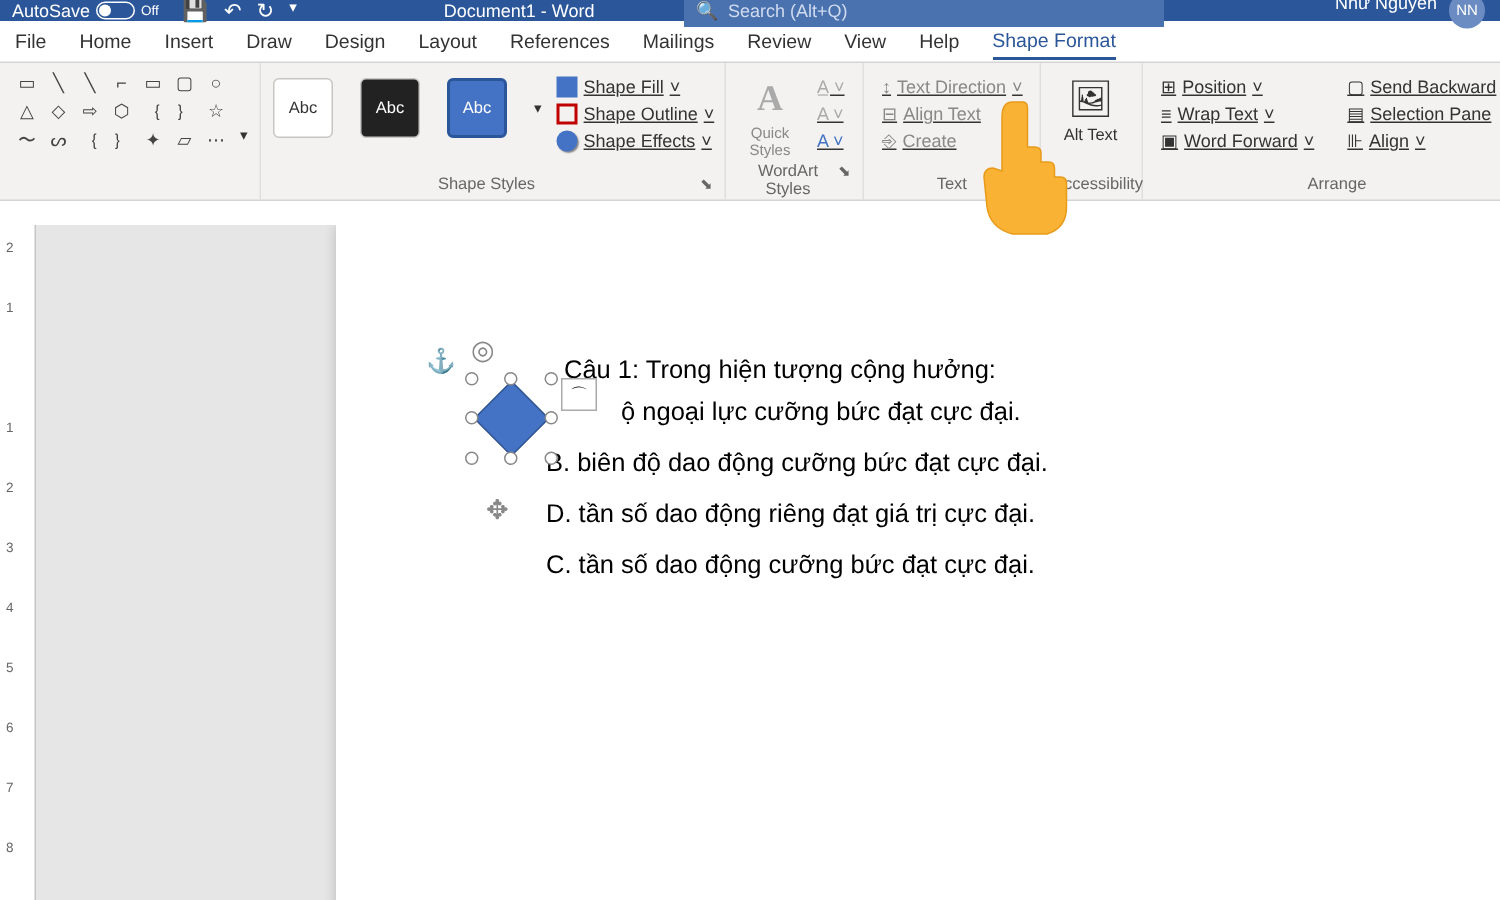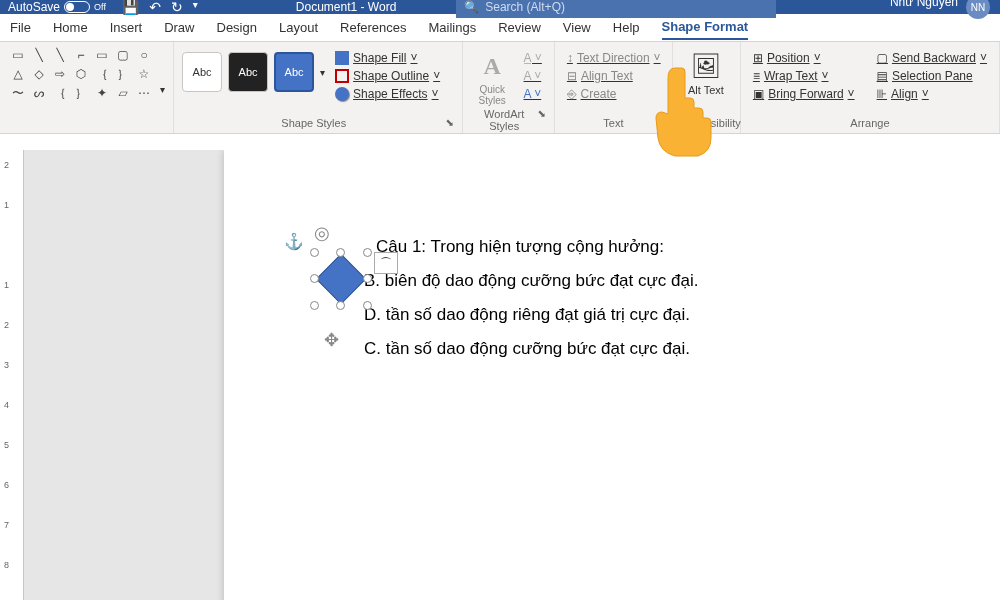--- a/index.html
+++ b/index.html
@@ -13,21 +13,21 @@
 .titlebar .qat { display:flex; gap:10px; padding:0 8px;}
 .titlebar .qat span { font-size:14px; }
 .titlebar .doc-title { margin-left: 90px; }
 .titlebar .search-box { margin-left: 60px; width: 320px; height: 22px; background: #4a72af; display: flex; align-items: center; padding: 0 8px; gap: 6px; color: #d0dbef;}
 .titlebar .user { margin-left: auto; display: flex; gap: 8px; padding-right: 10px; }
 .titlebar .avatar { width: 24px; height: 24px; border-radius: 50%; background: #6b8cc2; display:flex; align-items:center; justify-content:center; font-size:10px;}
 
 
 .menubar { height: 28px; background: #fff; border-bottom: 1px solid #d4d4d4; display: flex; align-items:center; padding: 0 10px; gap: 22px; font-size: 13px; color: #333; }
 .menubar .tab { padding: 4px 0; cursor:pointer; }
-.menubar .tab.active { color: #2b579a; font-weight: 700; border-bottom: 2px solid #2b579a; }
+.menubar .tab.active { color: #2b579a; font-weight: 400; border-bottom: 2px solid #2b579a; }
 
 
 .ribbon { height: 92px; background: #f3f2f1; border-bottom: 1px solid #d4d4d4; display:flex; font-size: 12px; color:#333; }
 .ribbon .group { border-right: 1px solid #e1dfdd; padding: 4px 8px 0; display:flex; flex-direction:column; }
 .ribbon .group-body { flex:1; display:flex; align-items:flex-start; gap:6px; }
 .ribbon .group-label { text-align:center; font-size:11px; color:#666; padding: 2px 0 4px; }
 
 .shapes-gallery { display:grid; grid-template-columns: repeat(7, 20px); grid-template-rows: repeat(3, 18px); gap:1px; }
 .shapes-gallery span { display:flex; align-items:center; justify-content:center; font-size:12px; color:#444;}
 
@@ -134,21 +134,21 @@
           <span>✦</span>
           <span>▱</span>
           <span>⋯</span>
       </div>
       <span style="font-size:10px;align-self:center">▾</span>
     </div>
   </div>
 
   <div class="group" style="width:310px">
     <div class="group-body">
-      <div style="display:flex;gap:6px;padding-top:6px">
+      <div style="display:flex;gap:18px;padding-top:6px">
         <div class="style-preview">Abc</div>
         <div class="style-preview dark">Abc</div>
         <div class="style-preview blue">Abc</div>
         <span style="font-size:10px;align-self:center">▾</span>
       </div>
       <div class="btn-stack" style="padding-top:4px">
         <div class="btn-line"><span class="icon-sq" style="background:#4472c4"></span><span>Shape Fill</span> ˅</div>
         <div class="btn-line"><span class="icon-sq" style="border:2px solid #c00000"></span><span>Shape Outline</span> ˅</div>
         <div class="btn-line"><span class="icon-sq" style="background:#4472c4;border-radius:50%;box-shadow:1px 1px 1px #888"></span><span>Shape Effects</span> ˅</div>
       </div>
@@ -196,21 +196,21 @@
       </div>
     </div>
     <div class="group-label">Accessibility</div>
   </div>
 
   <div class="group" style="flex:1">
     <div class="group-body" style="gap:14px">
       <div class="btn-stack" style="padding-top:4px">
         <div class="btn-line">⊞ <span>Position</span> ˅</div>
         <div class="btn-line">≡ <span>Wrap Text</span> ˅</div>
-        <div class="btn-line">▣ <span>Bring Forward</span> ˅</div>
+        <div class="btn-line">▣ <span>Word Forward</span> ˅</div>
       </div>
       <div class="btn-stack" style="padding-top:4px">
         <div class="btn-line">▢ <span>Send Backward</span> ˅</div>
         <div class="btn-line">▤ <span>Selection Pane</span></div>
         <div class="btn-line">⊪ <span>Align</span> ˅</div>
       </div>
     </div>
     <div class="group-label">Arrange</div>
   </div>
 </div>
@@ -239,20 +239,21 @@
         <div class="handle h-tl"></div>
         <div class="handle h-tm"></div>
         <div class="handle h-tr"></div>
         <div class="handle h-ml"></div>
         <div class="handle h-mr"></div>
         <div class="handle h-bl"></div>
         <div class="handle h-bm"></div>
         <div class="handle h-br"></div>
       </div>
       <div class="layout-opt">⌒</div>
+      <p style="margin-left:130px;margin-top:-6px">ộ ngoại lực cưỡng bức đạt cực đại.</p>
       <span class="move-cursor">✥</span>
       <p style="margin-left:80px">B. biên độ dao động cưỡng bức đạt cực đại.</p>
       <p style="margin-left:80px">D. tần số dao động riêng đạt giá trị cực đại.</p>
       <p style="margin-left:80px">C. tần số dao động cưỡng bức đạt cực đại.</p>
     </div>
   </div>
 </div>
 
 <svg class="hand-cursor" viewBox="0 0 80 100">
   <path d="M 35 8 L 42 8 Q 45 8 45 12 L 45 38 L 50 38 Q 54 38 54 42 L 54 48 L 59 48 Q 63 48 63 52 L 63 58 L 67 58 Q 71 58 71 62 L 71 78 Q 71 92 58 96 L 35 96 Q 20 92 18 78 L 16 58 Q 16 52 22 52 L 28 54 L 28 18 Q 28 8 35 8 Z" fill="#f9b233" stroke="#e89a1a" stroke-width="1"></path>

